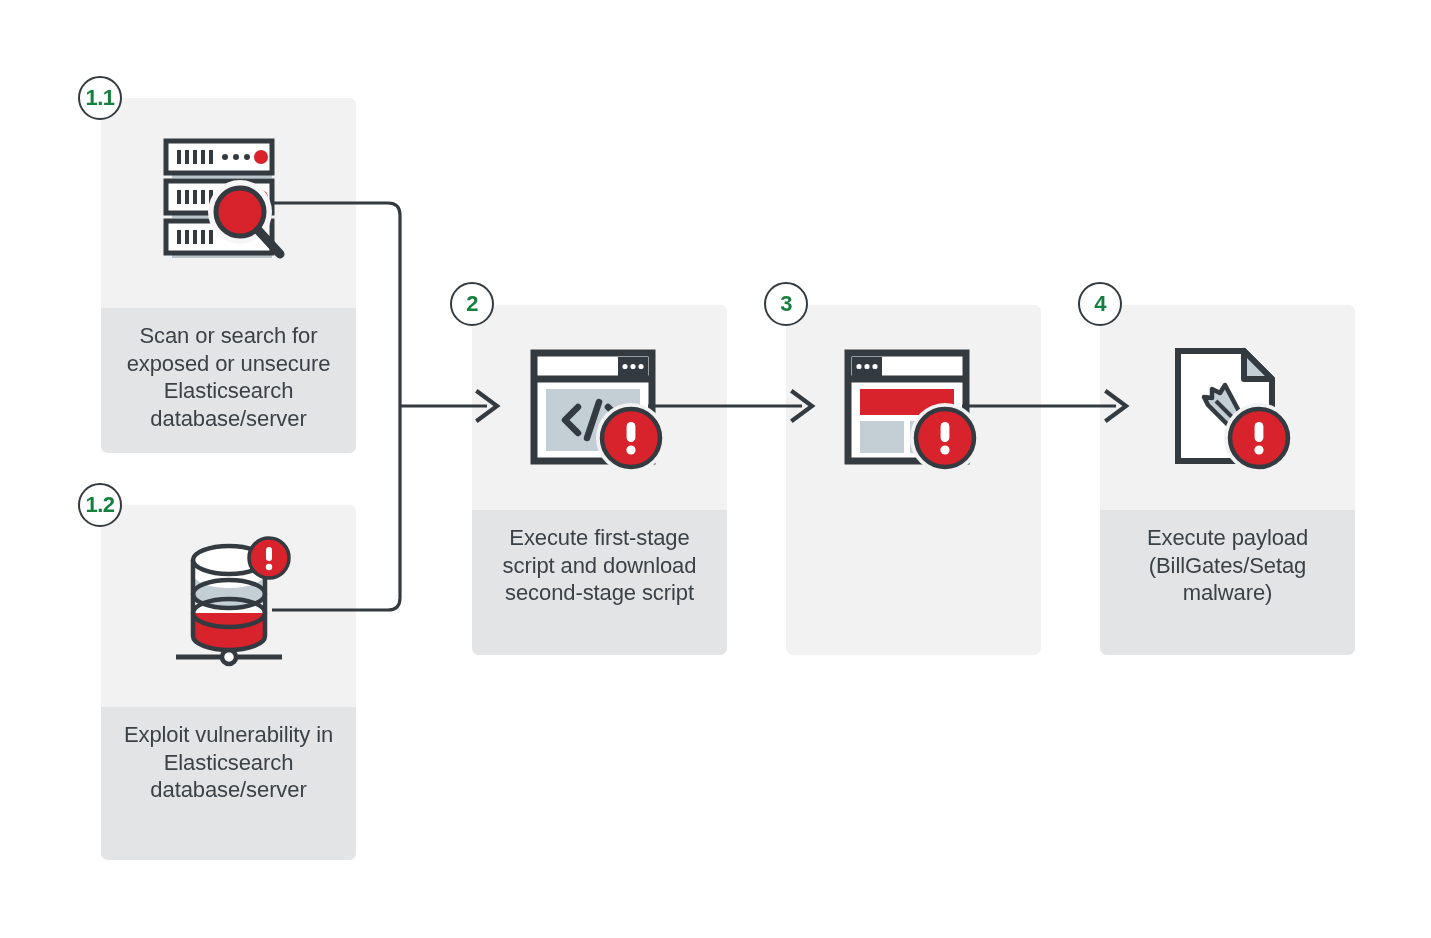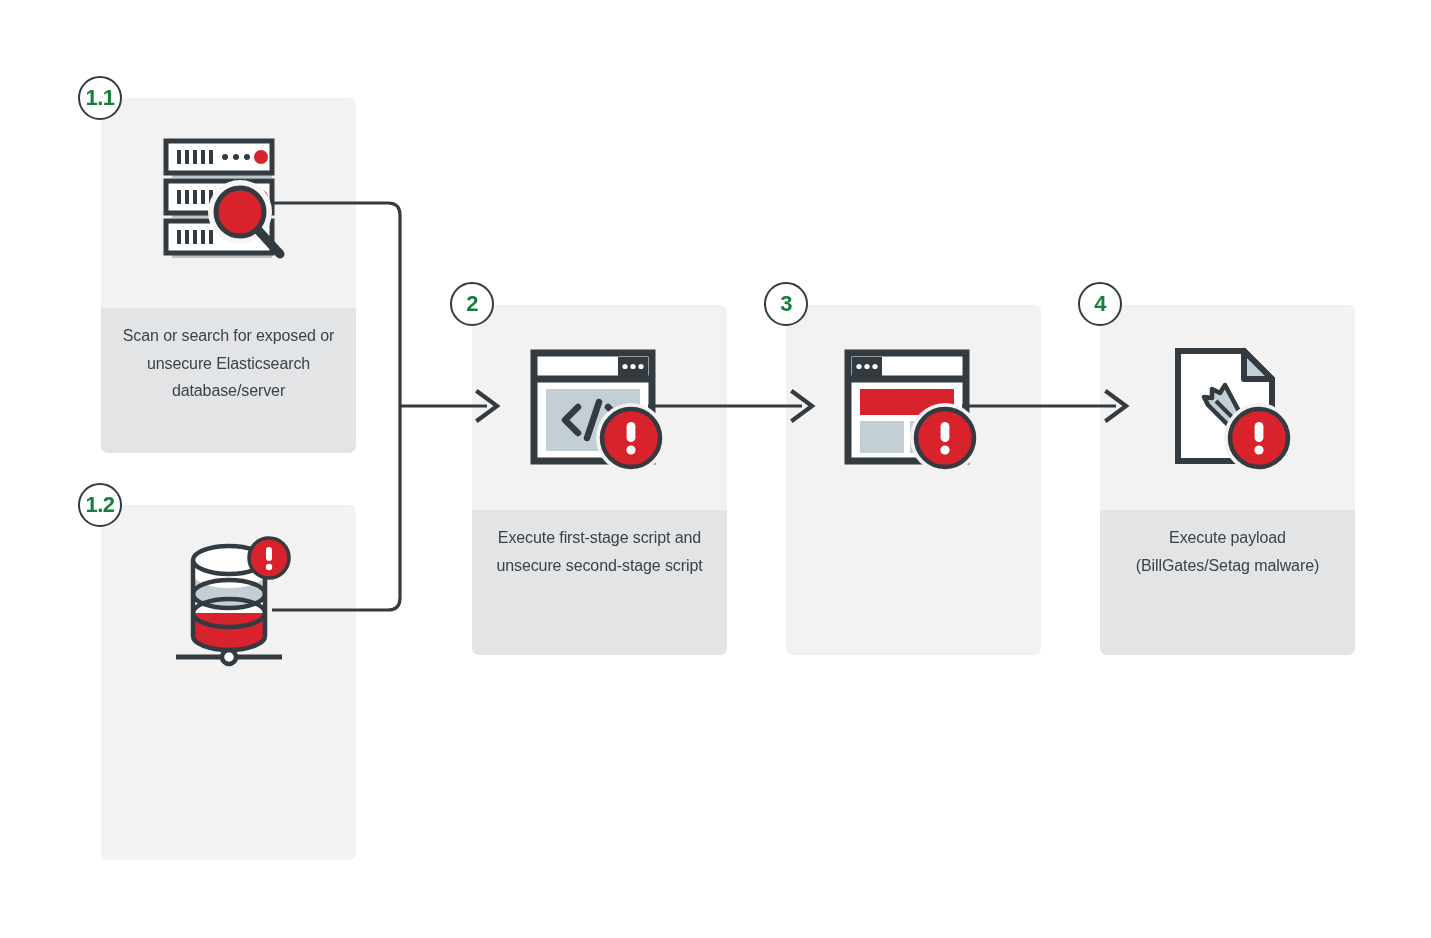--- a/index.html
+++ b/index.html
@@ -32,21 +32,21 @@
     background: #f2f2f3;
     flex: none;
     display: flex;
     align-items: center;
     justify-content: center;
   }
   .card-label {
     background: #e3e4e6;
     flex: 1 1 auto;
     color: #3a4248;
-    font-size: 16px;
+    font-size: 22px;
     line-height: 27.5px;
     text-align: center;
     padding: 14px 12px 16px 12px;
     box-sizing: border-box;
     letter-spacing: -0.1px;
   }
 
   
   .step-badge {
     position: absolute;
@@ -168,20 +168,21 @@
         <ellipse cx="75" cy="77" rx="36" ry="14" fill="none" stroke="#333b41" stroke-width="4.5"></ellipse>
 
         <path d="M 39 24 L 39 100 A 36 14 0 0 0 111 100 L 111 24" fill="none" stroke="#333b41" stroke-width="4.5"></path>
         <ellipse cx="75" cy="24" rx="36" ry="14" fill="#ffffff" stroke="#333b41" stroke-width="4.5"></ellipse>
 
         <circle cx="115" cy="22" r="20" fill="#d8222c" stroke="#333b41" stroke-width="3.5"></circle>
         <rect x="112" y="11" width="6" height="14" rx="3" fill="#ffffff"></rect>
         <circle cx="115" cy="31" r="3.2" fill="#ffffff"></circle>
       </svg>
     </div>
+    <div class="card-label">Exploit vulnerability in Elasticsearch database/server</div>
   </div>
   <div class="step-badge" style="left:78px; top:483px;">1.2</div>
 
   <div class="card" style="left:472px; top:305px; width:255px; height:350px;">
     <div class="card-icon" style="height:205px;">
       <svg class="icon-svg" width="160" height="145" viewBox="0 0 160 145">
 
         <rect x="14" y="18" width="118" height="108" fill="#ffffff" stroke="#333b41" stroke-width="7"></rect>
 
         <line x1="14" y1="44" x2="132" y2="44" stroke="#333b41" stroke-width="7"></line>
@@ -200,21 +201,21 @@
           <polyline points="88,72 101,85 88,98"></polyline>
           <line x1="79" y1="67" x2="67" y2="103"></line>
         </g>
 
         <circle cx="111" cy="103" r="35" fill="#f2f2f3"></circle>
         <circle cx="111" cy="103" r="29" fill="#d8222c" stroke="#333b41" stroke-width="4.5"></circle>
         <rect x="106.6" y="87" width="8.8" height="20" rx="4.4" fill="#ffffff"></rect>
         <circle cx="111" cy="115" r="4.6" fill="#ffffff"></circle>
       </svg>
     </div>
-    <div class="card-label">Execute first-stage script and unsecure second-stage script</div>
+    <div class="card-label">Execute first-stage script and download second-stage script</div>
   </div>
   <div class="step-badge" style="left:450px; top:282px;">2</div>
 
   <div class="card" style="left:786px; top:305px; width:255px; height:350px;">
     <div class="card-icon" style="height:205px;">
       <svg class="icon-svg" width="160" height="145" viewBox="0 0 160 145">
 
         <rect x="14" y="18" width="118" height="108" fill="#ffffff" stroke="#333b41" stroke-width="7"></rect>
         <line x1="14" y1="44" x2="132" y2="44" stroke="#333b41" stroke-width="7"></line>
 

